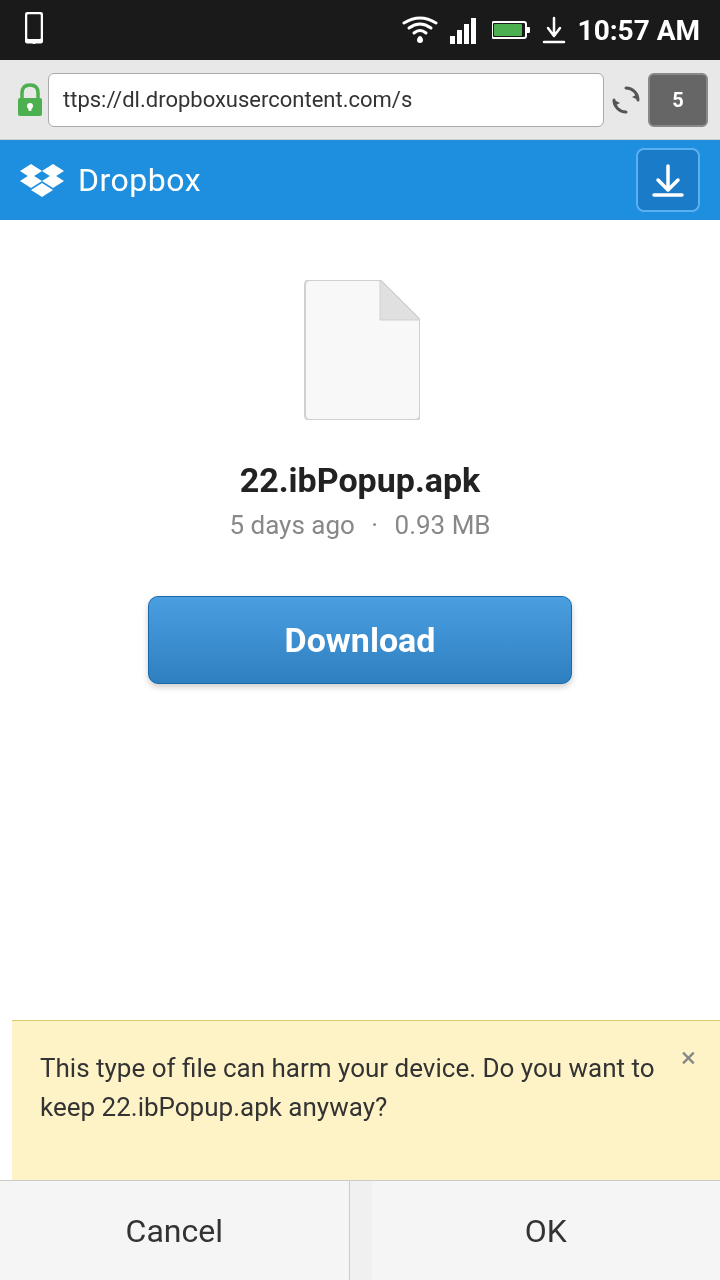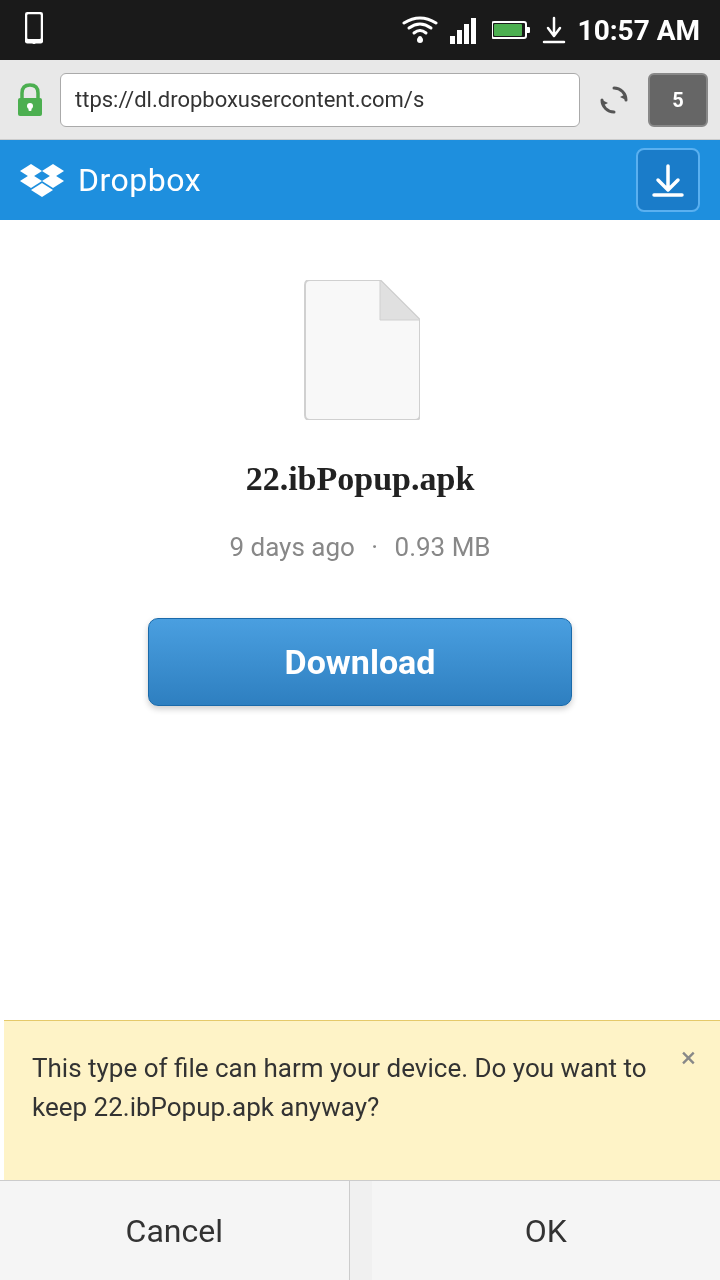--- a/index.html
+++ b/index.html
@@ -50,21 +50,21 @@
     }
 
     
     .address-bar {
       width: 100%;
       height: 80px;
       background: #e8e8e8;
       display: flex;
       align-items: center;
       padding: 0 12px;
-      gap: 12px;
+      gap: 0;
       border-bottom: 1px solid #ccc;
     }
 
     .lock-icon {
       width: 36px;
       height: 36px;
       color: #4CAF50;
       flex-shrink: 0;
     }
 
@@ -165,22 +165,21 @@
       height: 140px;
       position: relative;
     }
 
     
     .filename {
       font-size: 34px;
       font-weight: bold;
       color: #222;
       text-align: center;
-      margin-bottom: 34px;
-      font-family: Liberation Serif, serif;
+      margin-bottom: 10px;
     }
 
     
     .file-meta {
       font-size: 26px;
       color: #888;
       text-align: center;
       margin-bottom: 56px;
     }
 
@@ -202,21 +201,21 @@
       font-weight: bold;
       cursor: pointer;
       border: 1px solid #1a6aaa;
       box-shadow: 0 3px 6px rgba(0,0,0,0.2);
     }
 
     
     .warning-bar {
       position: absolute;
       bottom: 100px;
-      left: 4px;
+      left: 12px;
       right: 0;
       background: #fef3c7;
       border-top: 1px solid #e5c96a;
       padding: 28px 60px 28px 28px;
       min-height: 160px;
     }
 
     .warning-text {
       font-size: 26px;
       color: #333;
@@ -361,21 +360,21 @@
   <div class="file-icon-container">
     <svg class="file-icon" viewBox="0 0 120 140" fill="none" xmlns="http://www.w3.org/2000/svg">
       <path d="M10 0 L80 0 L120 40 L120 135 Q120 140 115 140 L10 140 Q5 140 5 135 L5 5 Q5 0 10 0Z" fill="#f8f8f8" stroke="#d0d0d0" stroke-width="2"></path>
       <path d="M80 0 L80 40 L120 40Z" fill="#e0e0e0" stroke="#d0d0d0" stroke-width="1"></path>
     </svg>
   </div>
 
   <div class="filename">22.ibPopup.apk</div>
 
   <div class="file-meta">
-    <span>9 days ago</span>
+    <span>5 days ago</span>
     <span class="dot-separator">·</span>
     <span>0.93 MB</span>
   </div>
 
   <div class="download-btn">
     <span>Download</span>
   </div>
 
 </div>
 

